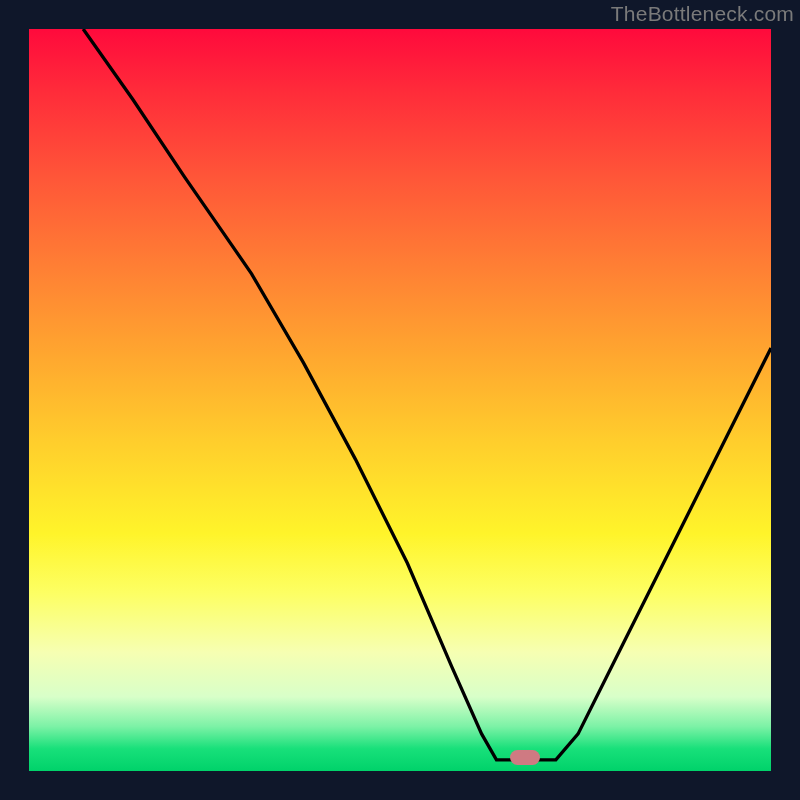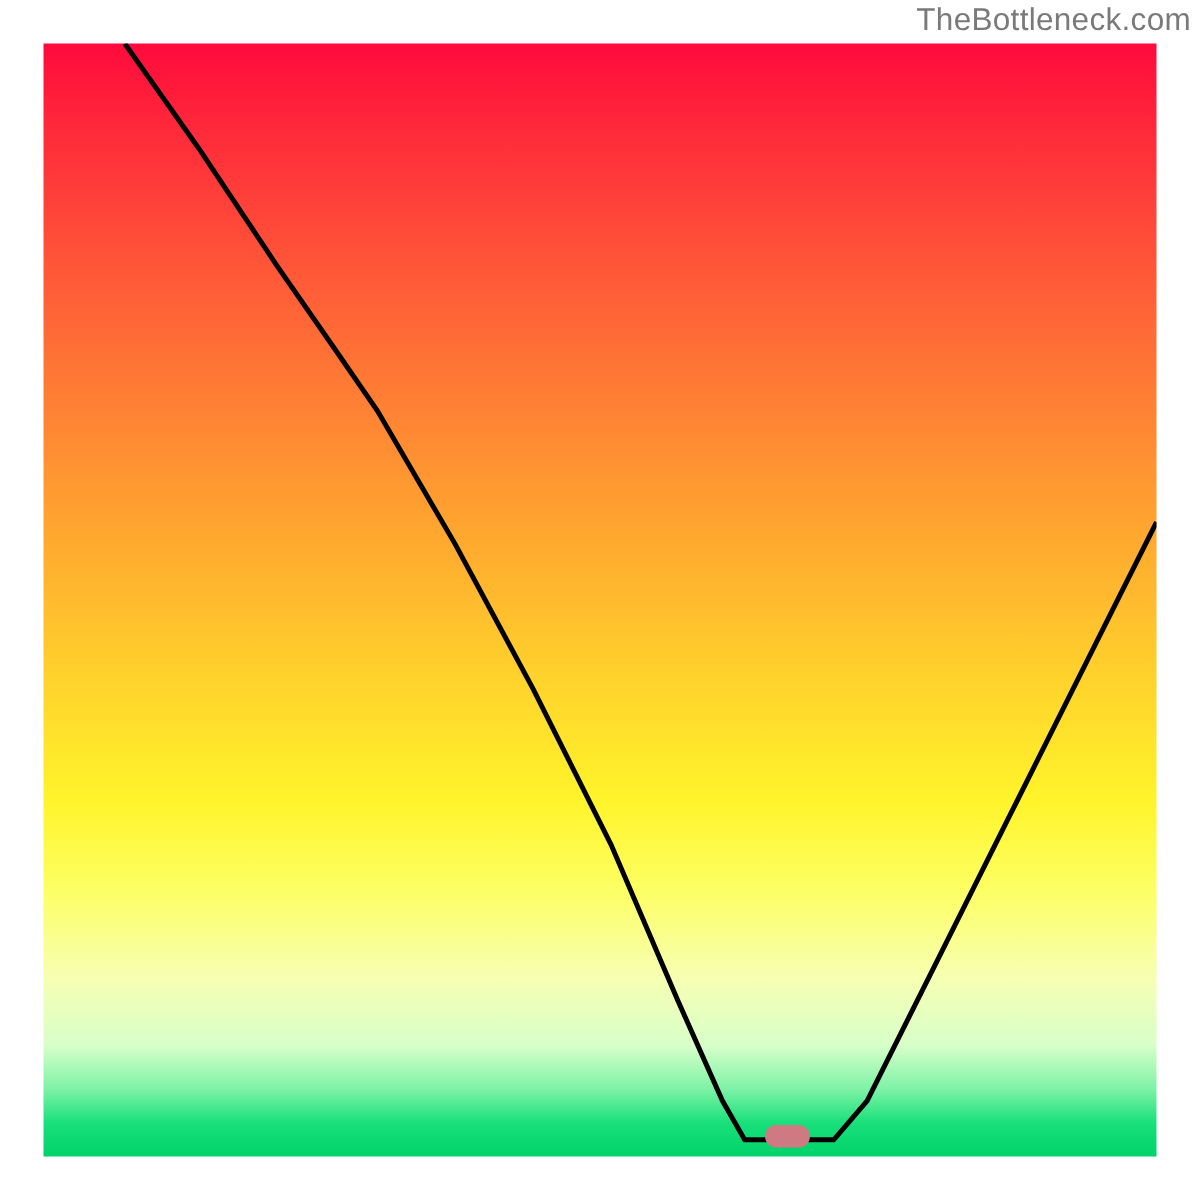--- a/index.html
+++ b/index.html
@@ -7,21 +7,21 @@
     padding: 0;
     width: 800px;
     height: 800px;
     background: #000000;
     overflow: hidden;
   }
   .outer {
     position: relative;
     width: 800px;
     height: 800px;
-    background: #ffffff;
+    background: #0f172a;
   }
   .plot {
     position: absolute;
     box-sizing: border-box;
     background: linear-gradient(to bottom,
       #ff0a3c 0%,
       #ff2a3a 8%,
       #ff5638 20%,
       #ff7f34 32%,
       #ffa72f 44%,

